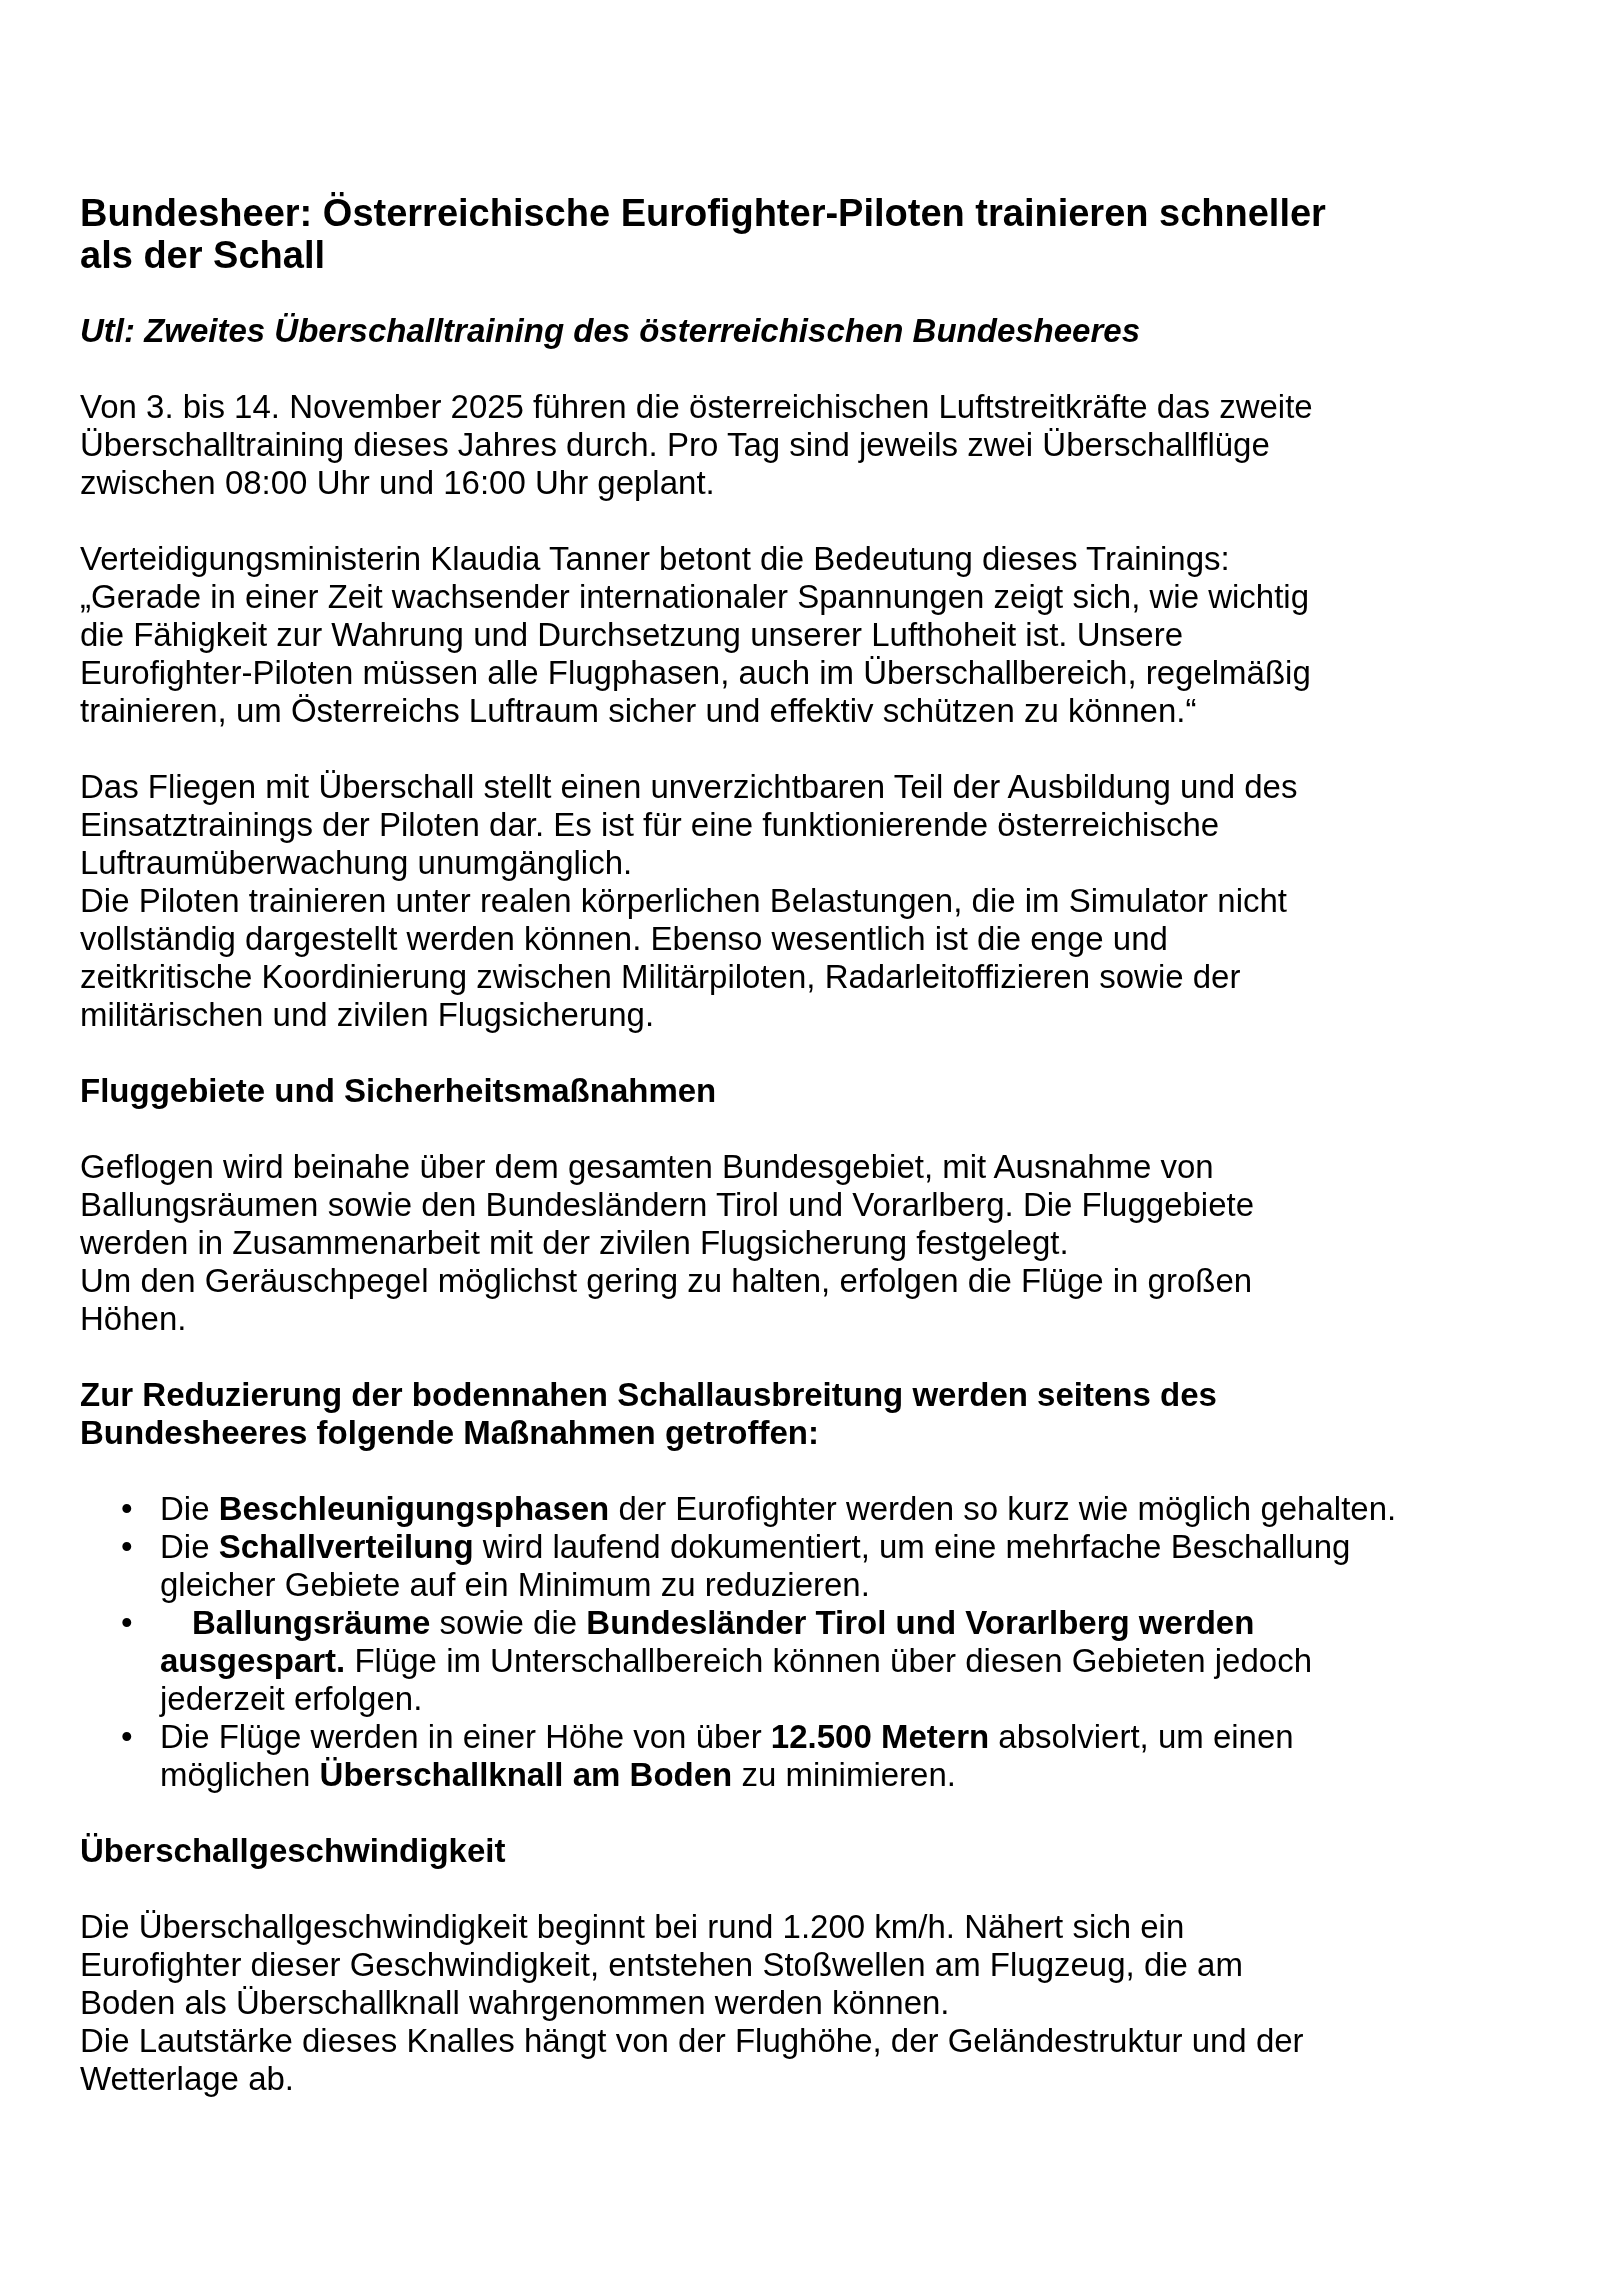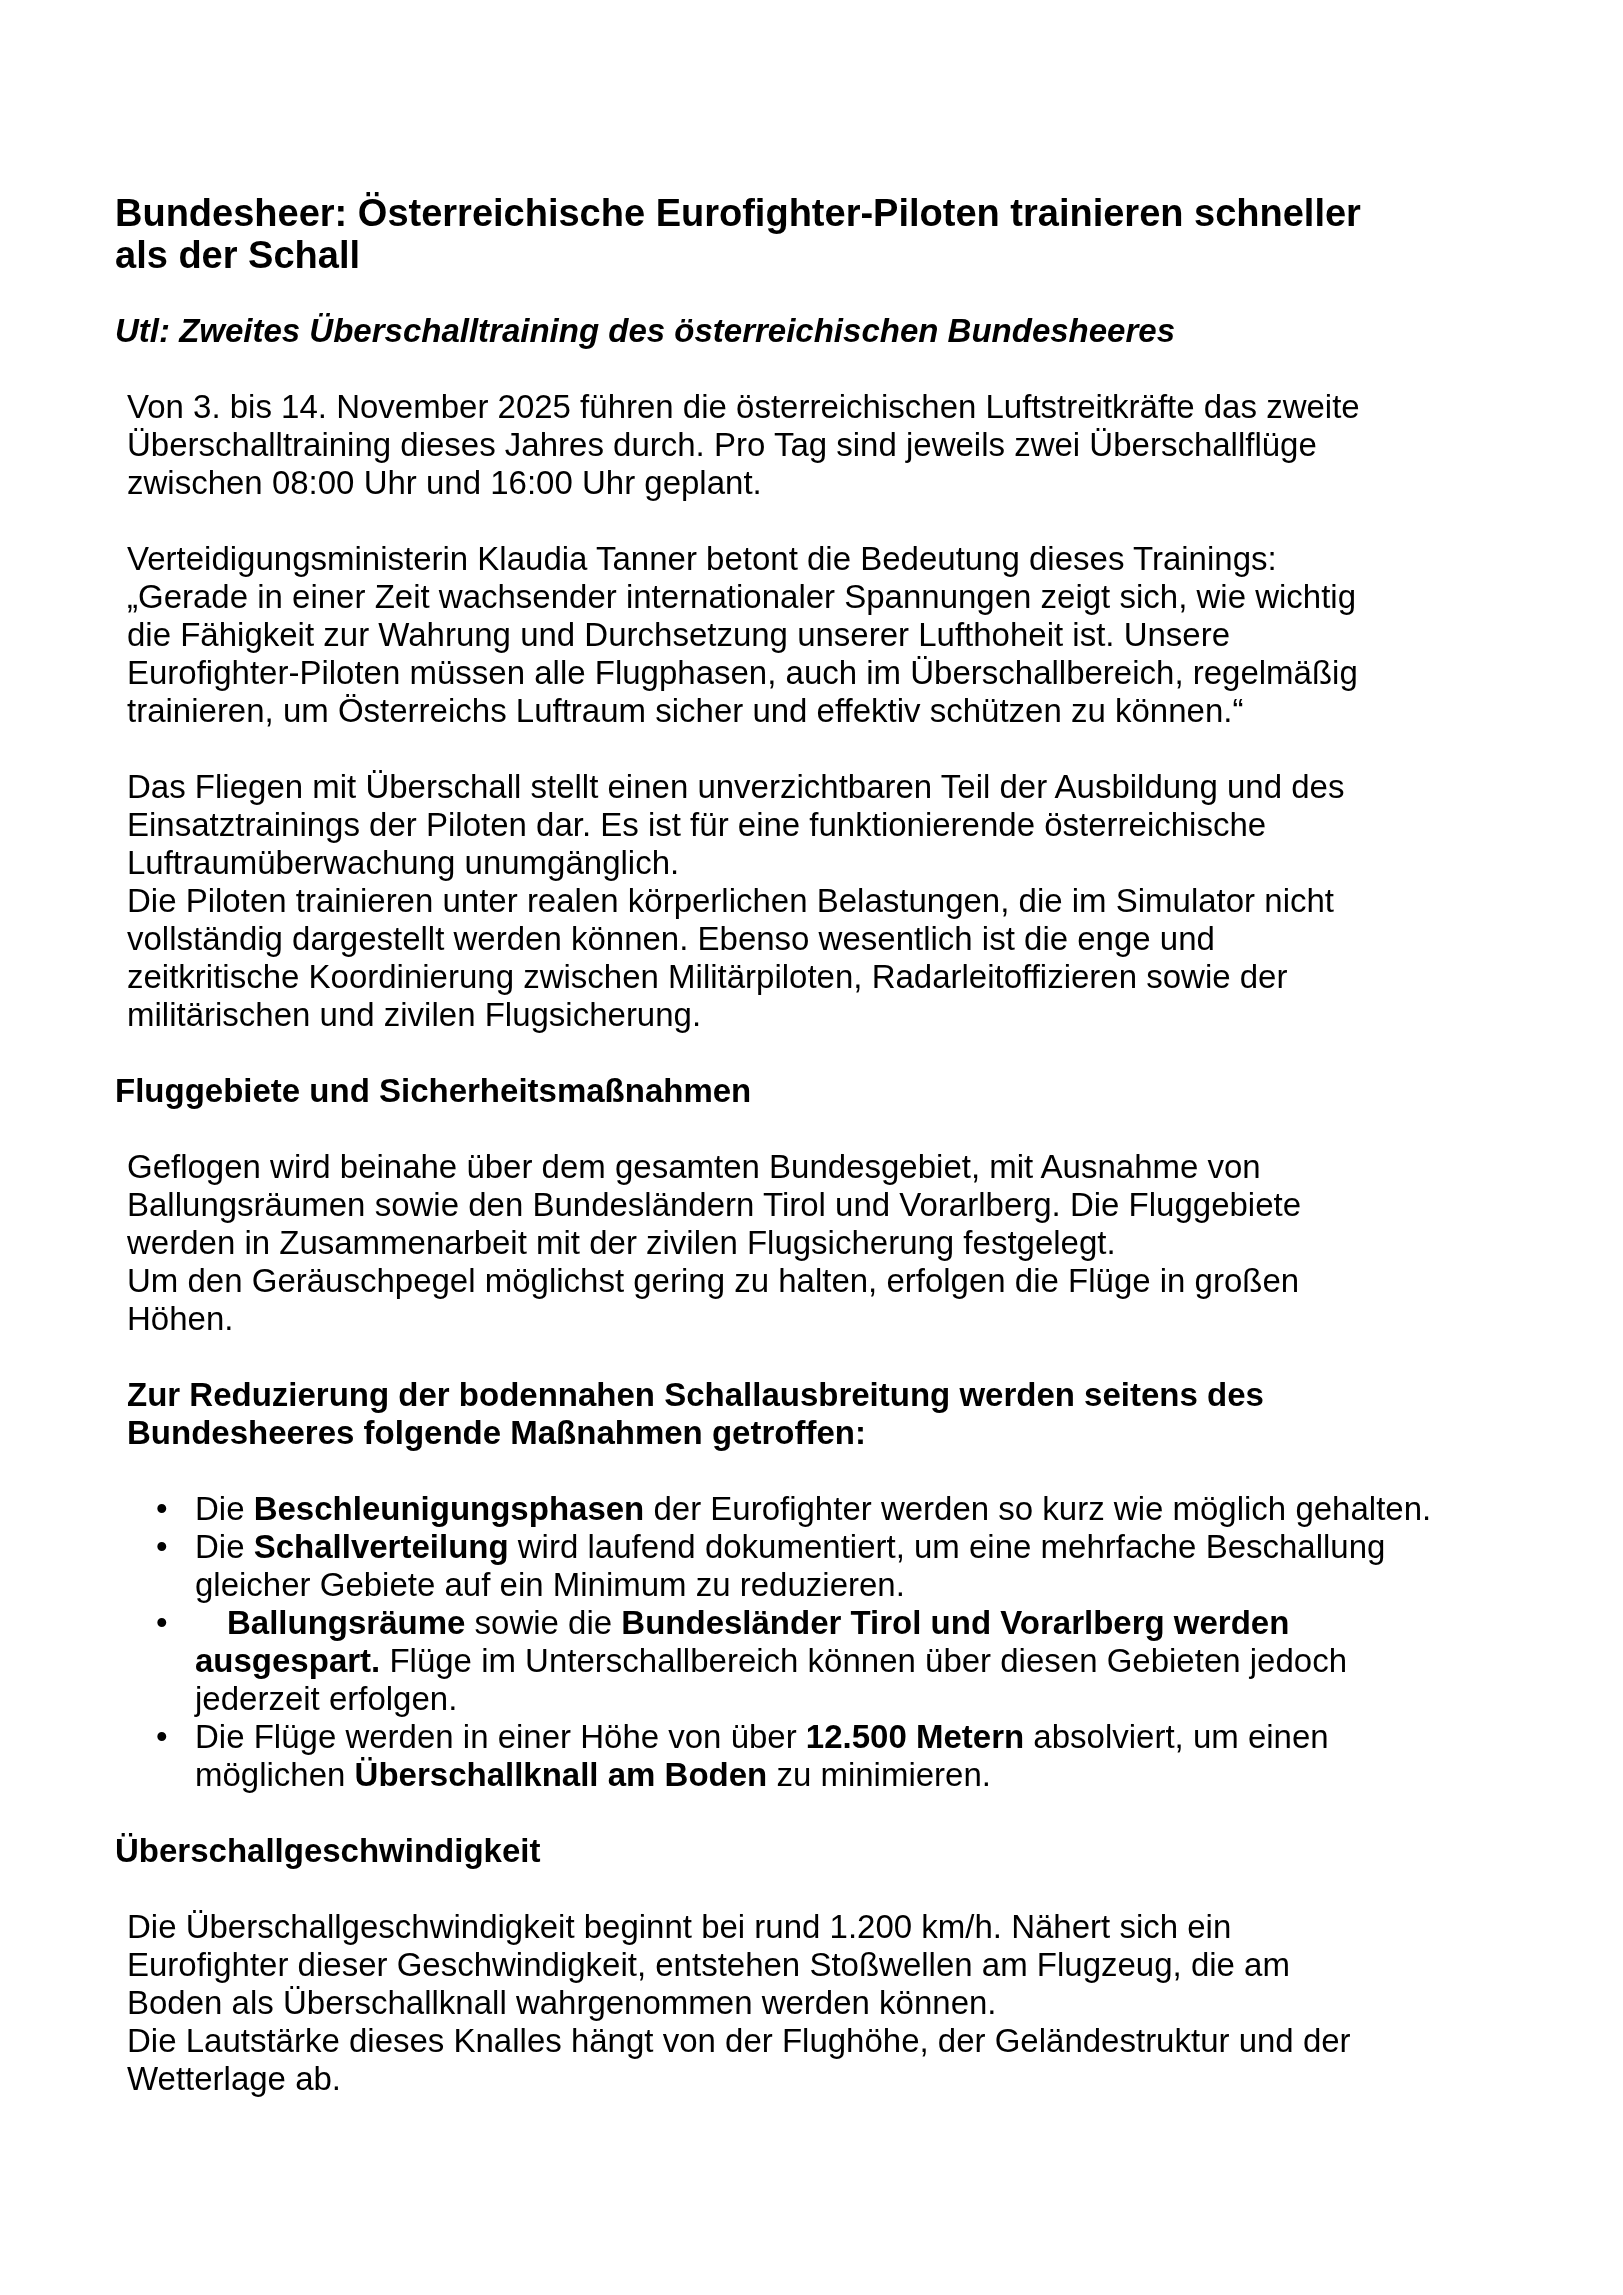--- a/index.html
+++ b/index.html
@@ -5,41 +5,41 @@
   html, body {
     margin: 0;
     padding: 0;
     background: #ffffff;
   }
   .page {
     box-sizing: border-box;
     width: 1623px;
     min-height: 2295px;
     background: #ffffff;
-    padding: 192px 186px 79px 115px;
+    padding: 192px 186px 79px 80px;
     font-family: "Liberation Sans", "DejaVu Sans", sans-serif;
     font-size: 33px;
     line-height: 38px;
     color: #000000;
   }
   .title {
     font-size: 38px;
     line-height: 42px;
     font-weight: bold;
     margin: 0 0 36px 0;
     max-width: 1256px;
   }
   .subtitle {
     font-weight: bold;
     font-style: italic;
     margin: 0 0 38px 0;
     max-width: 1250px;
   }
   .para {
-    margin: 0 0 38px 12px;
+    margin: 0 0 38px 0;
     max-width: 1250px;
   }
   .para.tight {
     margin-bottom: 0;
   }
   .para.bold {
     font-weight: bold;
   }
   .heading {
     font-size: 33px;

